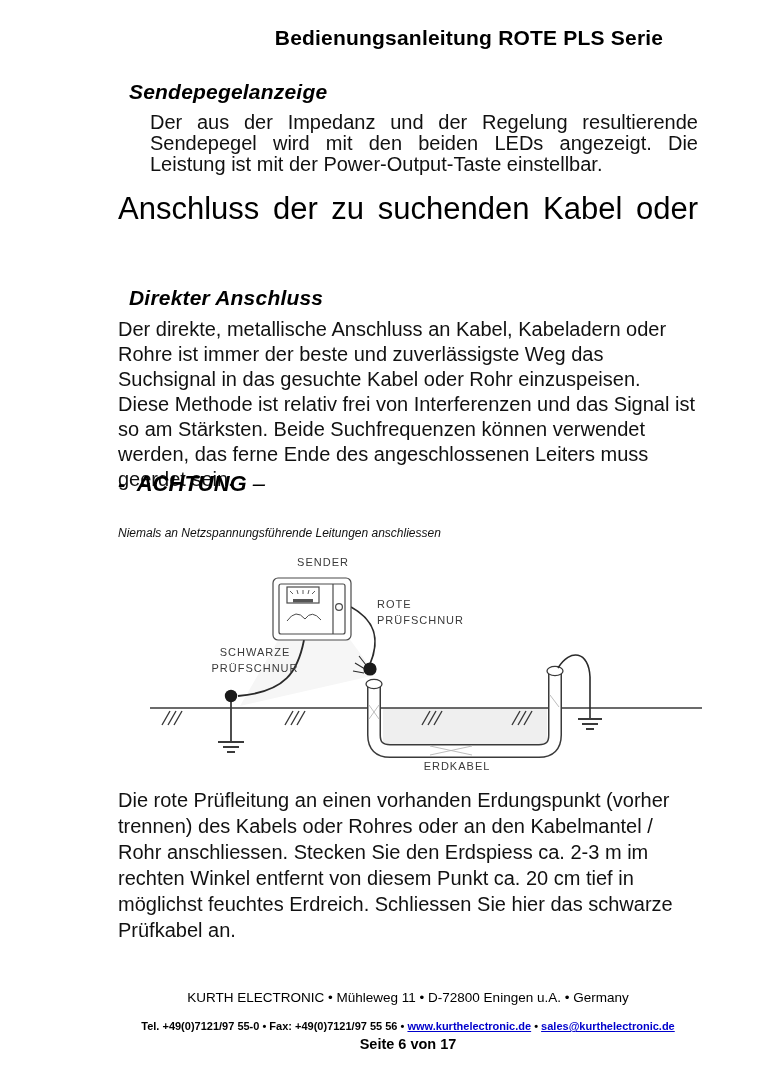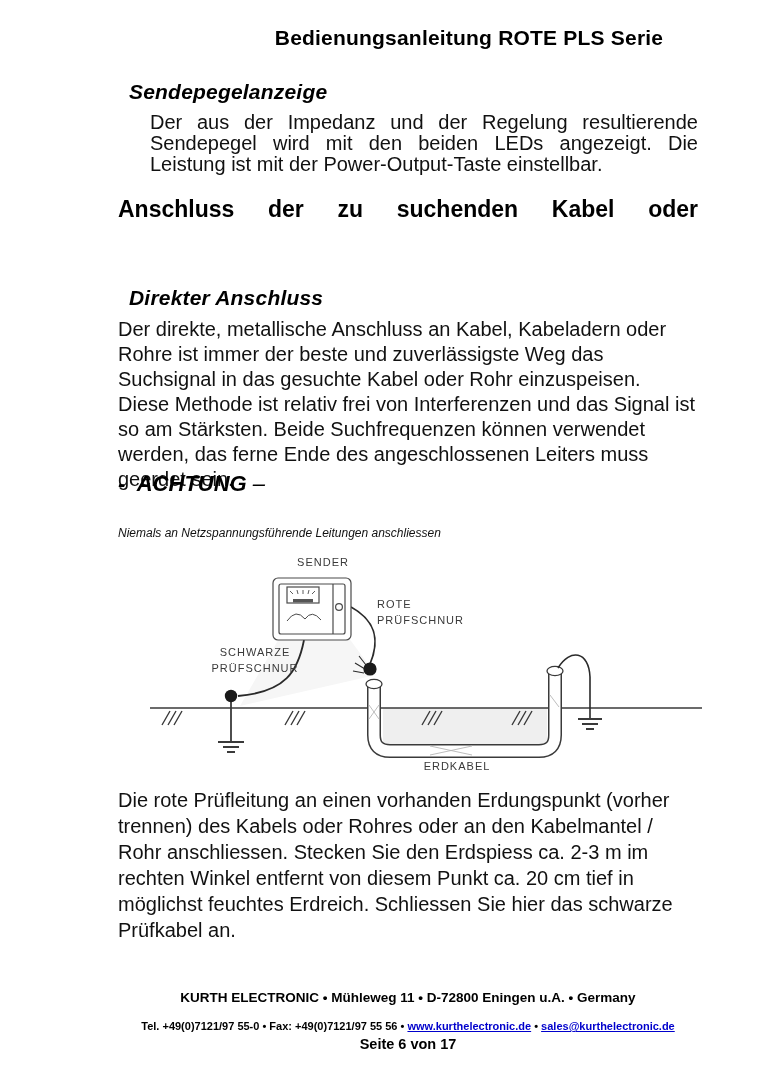--- a/index.html
+++ b/index.html
@@ -16,37 +16,37 @@
     font-style:italic; letter-spacing:.2px;margin-left:11px; }
   .h-sende { top:80px; }
   .h-direkt { top:286px; }
 
   .para { position:absolute; font-size:20px; color:#111; }
   .para1 { left:150px; top:112px; width:548px; line-height:21px; text-align:justify; }
   .para2 { left:118px; top:317px; width:578px; line-height:25px; }
   .para3 { left:118px; top:787px; width:578px; line-height:26px; }
 
   .h-big { position:absolute; left:118px; top:195px; width:580px;
-    font-size:23px; font-weight:bold; line-height:28px; }
+    font-size:31px; font-weight:normal; line-height:28px; }
   .h-big .line1 { display:block; text-align:justify; text-align-last:justify; }
   .h-big .line2 { display:block; }
 
   .achtung { position:absolute; left:118px; top:471px; font-size:22px;
     font-weight:bold; font-style:italic; white-space:pre; }
   .achtung .dash-end { font-weight:normal; }
   .niemals { position:absolute; left:118px; top:526px; font-size:12px;
     font-style:italic; color:#111; }
 
   .diagram { position:absolute; left:140px; top:545px; width:580px; height:235px; }
   .diagram svg { width:100%; height:100%; display:block; }
   .diag-label { font-family:"Liberation Sans",sans-serif; font-size:11px;
     letter-spacing:1px; fill:#3a3a3a; }
 
   .footer { position:absolute; left:118px; top:990px; width:580px; text-align:center; }
-  .footer-line1 { font-size:13.5px; font-weight:bold; white-space:nowrap; }
+  .footer-line1 { font-size:13.5px; font-weight:normal; white-space:nowrap; }
   .footer-line2 { font-size:11px; font-weight:bold; margin-top:15px; white-space:nowrap; }
   .footer-link { color:#0000cc; text-decoration:underline; cursor:pointer; }
 
   .page-num { position:absolute; left:118px; top:1036px; width:580px;
     text-align:center; font-size:14.5px; font-weight:bold; }
 </style>
 </head>
 <body>
 
 <div class="page">

